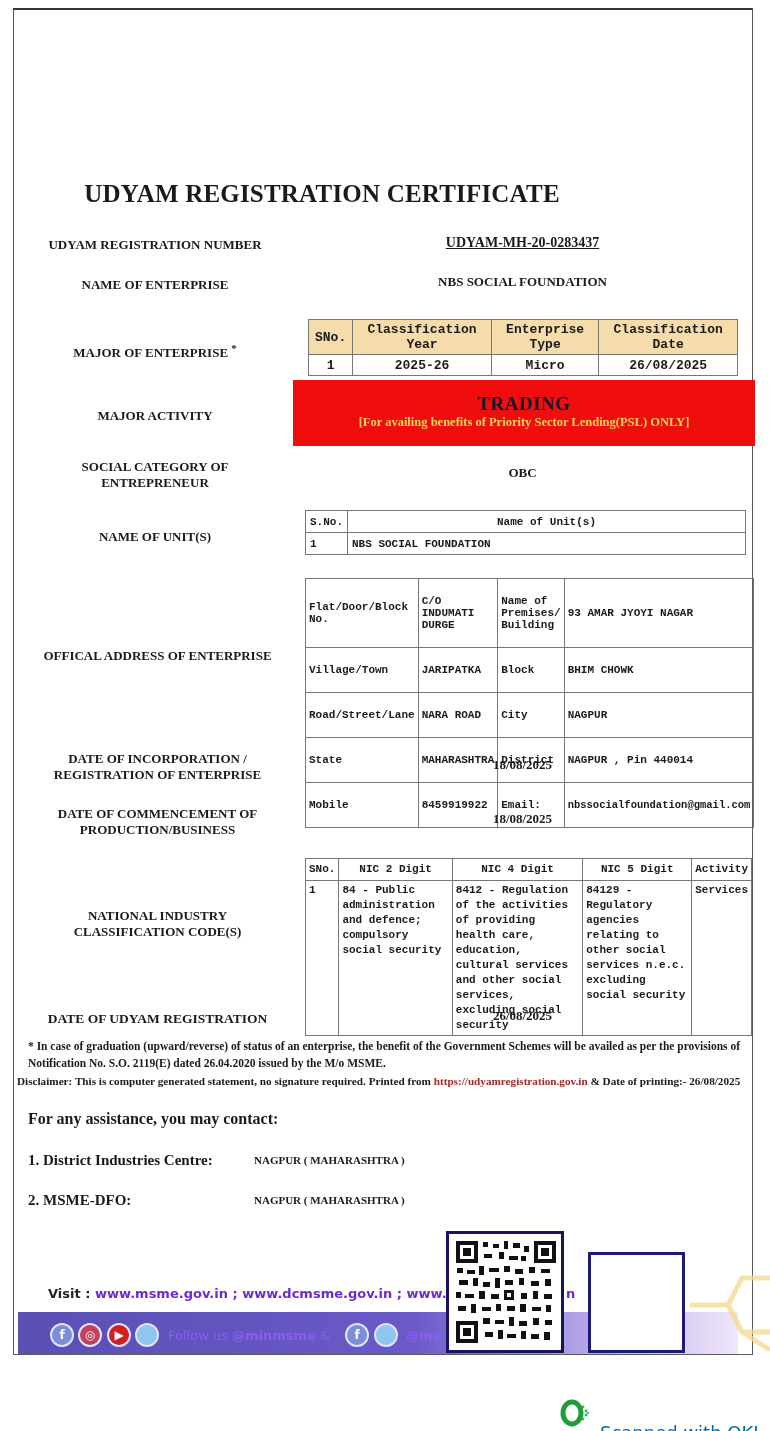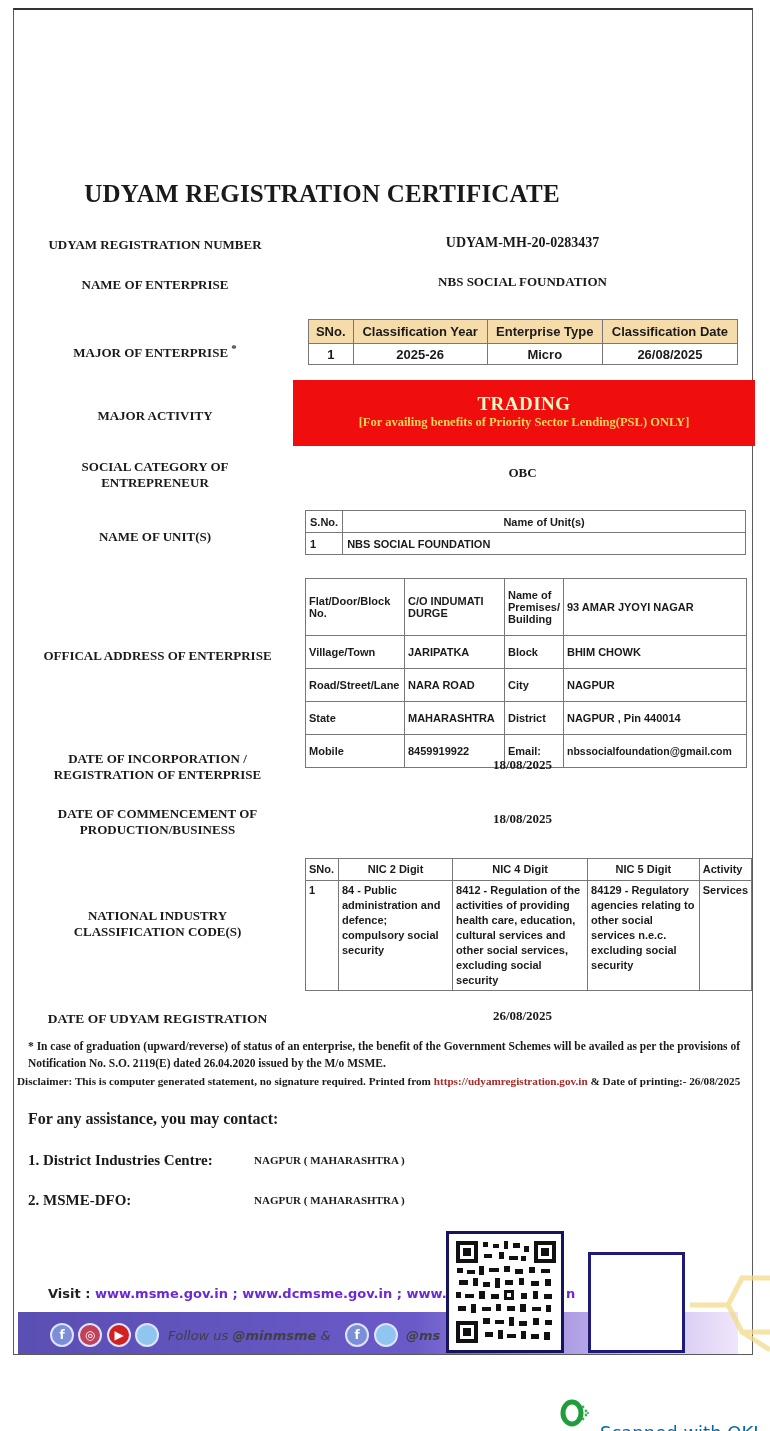--- a/index.html
+++ b/index.html
@@ -1,54 +1,54 @@
 <!DOCTYPE html>
 <html><head>
 <meta charset="utf-8">
 <style>
   html, body { margin:0; padding:0; }
   body { width:770px; height:1431px; background:#ffffff; position:relative; overflow:hidden; font-family:"Liberation Serif", serif; color:#1a1a1a; }
   .page-frame { position:absolute; left:13px; top:8px; width:740px; height:1347px; border:1.5px solid #5a5a5a; border-top:2px solid #333; box-sizing:border-box; background:#fff; }
   .title { position:absolute; left:0; width:644px; top:180px; text-align:center; font-size:25px; font-weight:bold; letter-spacing:0.2px; }
   .lbl { position:absolute; font-weight:bold; font-size:13px; text-align:center; line-height:16px; }
   .val { position:absolute; font-weight:bold; font-size:13px; text-align:center; }
-  table { border-collapse:collapse; position:absolute; font-family:Liberation Sans, sans-serif; }
+  table { border-collapse:collapse; position:absolute; font-family:Liberation Mono, monospace; }
   td, th { border:1px solid #777; font-weight:bold; }
   .tbl-type th { background:#f6dcaa; font-size:13px; padding:2px 6px; height:19px; }
   .tbl-type td { font-size:13px; text-align:center; height:18px; }
   .major { position:absolute; left:293px; top:380px; width:462px; height:66px; background:#ef0d0d; text-align:center; }
-  .major .t1 { color:#fef9c3; font-size:19px; font-weight:bold; margin-top:13px; letter-spacing:0.5px; }
+  .major .t1 { color:#0f172a; font-size:19px; font-weight:bold; margin-top:13px; letter-spacing:0.5px; }
   .major .t2 { color:#f6d65a; font-size:12.5px; font-weight:bold; margin-top:0px; }
   .tbl-unit td { font-size:11px; height:21px; padding:0 4px; }
-  .tbl-addr td { font-size:11px; padding:10px 3px; vertical-align:middle; }
+  .tbl-addr td { font-size:11px; padding:16px 3px; vertical-align:middle; }
   .tbl-nic td { font-size:11px; padding:2px 3px; vertical-align:top; line-height:15px; }
   .note { position:absolute; left:28px; top:1038px; width:725px; font-size:11.5px; font-weight:bold; line-height:17px; }
   .disclaimer { position:absolute; left:17px; top:1075px; width:750px; font-size:11.2px; white-space:nowrap;font-weight:bold; }
   .disclaimer .link { color:#a52a2a; }
   .assist { position:absolute; left:28px; font-weight:bold; }
   .visit { position:absolute; left:48px; top:1286px; font-family:"DejaVu Sans", sans-serif; font-size:13px; font-weight:bold; color:#222; white-space:nowrap; }
   .visit .u { color:#6d28d9; }
   .footer-band { position:absolute; left:18px; top:1312px; width:720px; height:42px; background:linear-gradient(90deg,#5a4fb3 0%,#6a5ac8 55%,#b8a8e8 80%,#efe6fb 100%); }
   .soc { position:absolute; top:1323px; width:24px; height:24px; border-radius:50%; border:2px solid #dfe3ff; box-sizing:border-box; color:#fff; font-size:12px; text-align:center; line-height:20px; font-family:"DejaVu Sans", sans-serif; font-weight:bold; }
-  .follow { position:absolute; left:168px; top:1328px; color:#404040; font-family:"DejaVu Sans", sans-serif; font-size:13px; white-space:nowrap;font-style:italic; }
+  .follow { position:absolute; left:168px; top:1328px; color:#8b5cf6; font-family:"DejaVu Sans", sans-serif; font-size:13px; white-space:nowrap; }
   .qr { position:absolute; left:446px; top:1231px; width:118px; height:122px; background:#fff; border:3px solid #17145e; box-sizing:border-box; }
   .photo { position:absolute; left:588px; top:1252px; width:97px; height:101px; background:#fff; border:3px solid #1d1a78; box-sizing:border-box; }
   .hex { position:absolute; left:690px; top:1250px; }
   .okscan { position:absolute; left:560px; top:1383px; display:flex; align-items:center; }
   .okscan .txt { font-family:"DejaVu Sans", sans-serif; font-size:18px; color:#0369a1; margin-left:10px; white-space:nowrap;margin-top:39px; }
 </style>
 </head>
 <body>
 
 <div class="page-frame"></div>
 
 <div class="title">UDYAM REGISTRATION CERTIFICATE</div>
 
 <div class="lbl" style="left:30px;top:237px;width:250px;">UDYAM REGISTRATION NUMBER</div>
-<div class="val" style="left:400px;top:235px;width:245px;font-size:14px;">UDYAM-MH-20-0283437</div>
+<div class="val" style="left:400px;top:235px;width:245px;font-size:14px;text-decoration:underline;">UDYAM-MH-20-0283437</div>
 
 <div class="lbl" style="left:30px;top:277px;width:250px;">NAME OF ENTERPRISE</div>
 <div class="val" style="left:400px;top:274px;width:245px;">NBS SOCIAL FOUNDATION</div>
 
 <div class="lbl" style="left:30px;top:340px;width:250px;">
   <span>MAJOR OF ENTERPRISE</span>
   <sup>*</sup>
 </div>
 <table class="tbl-type" style="left:308px;top:319px;width:430px;">
   <tbody>

